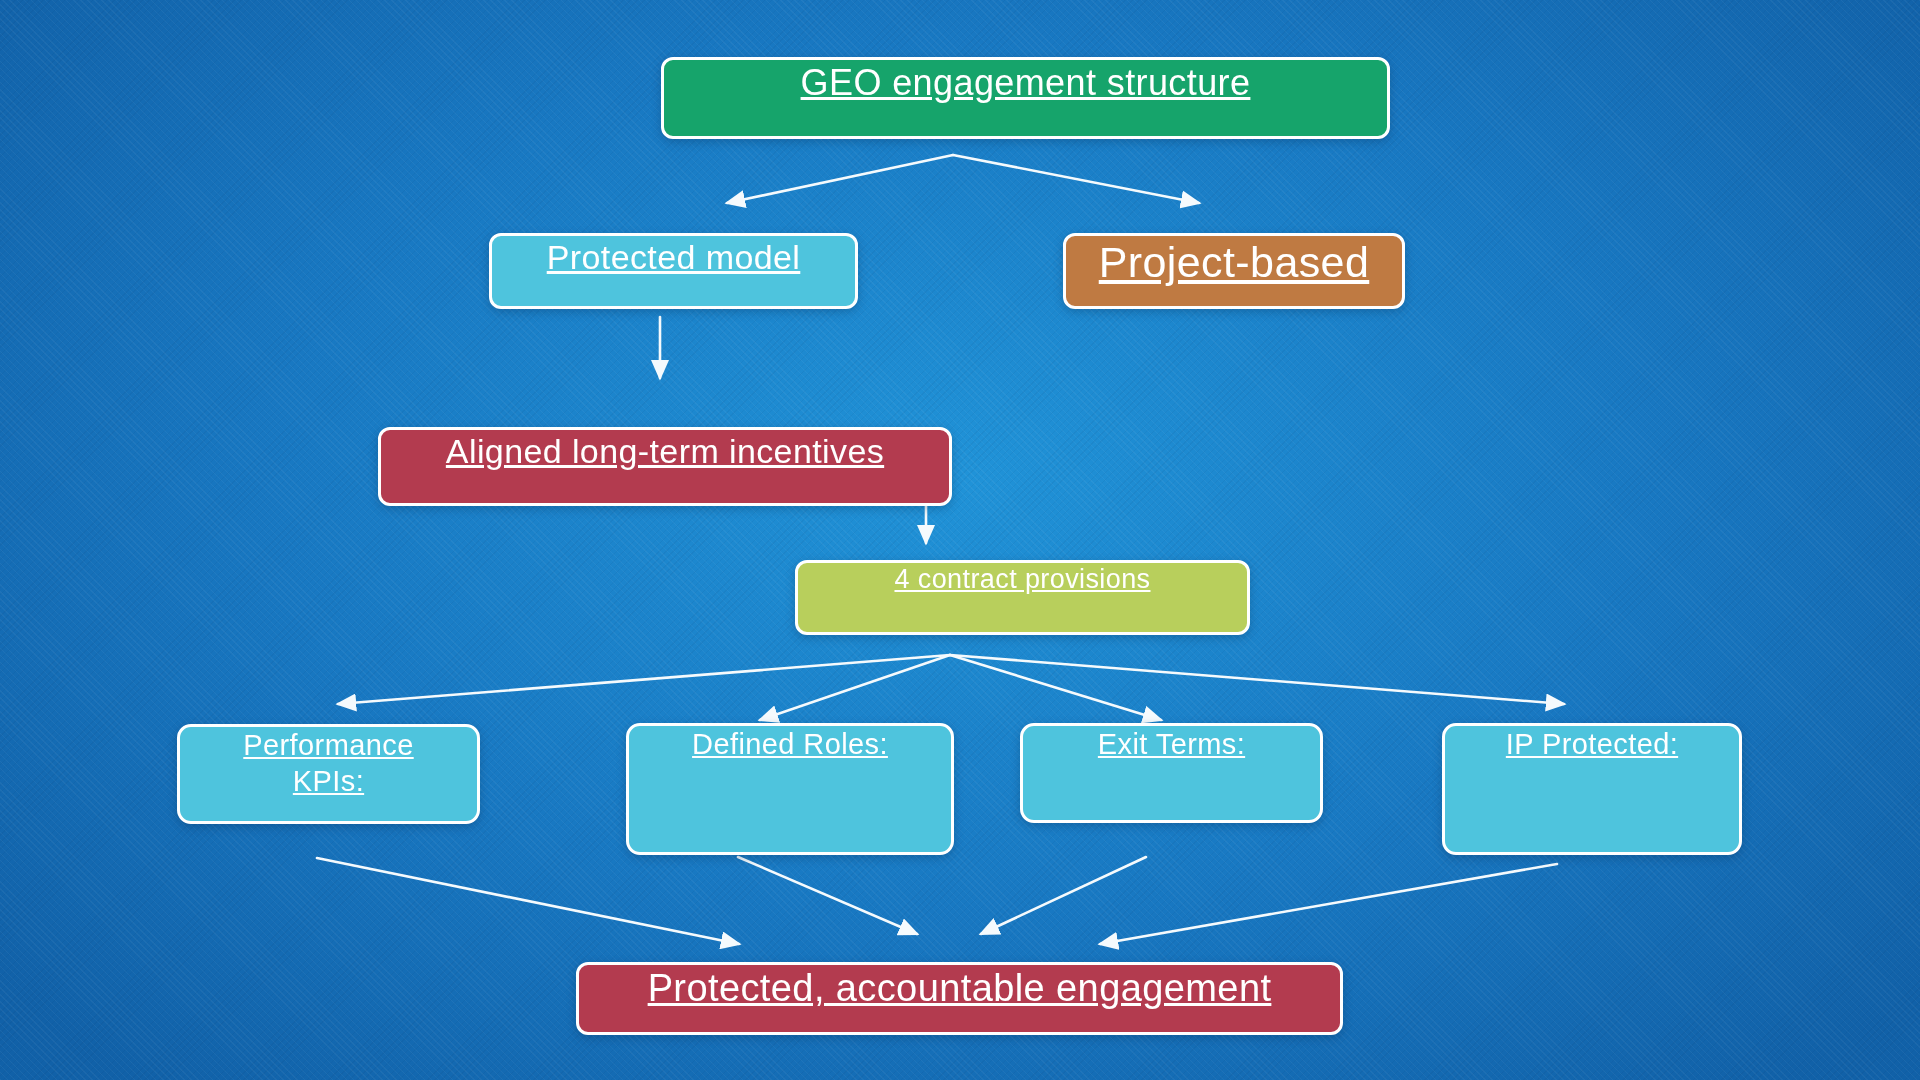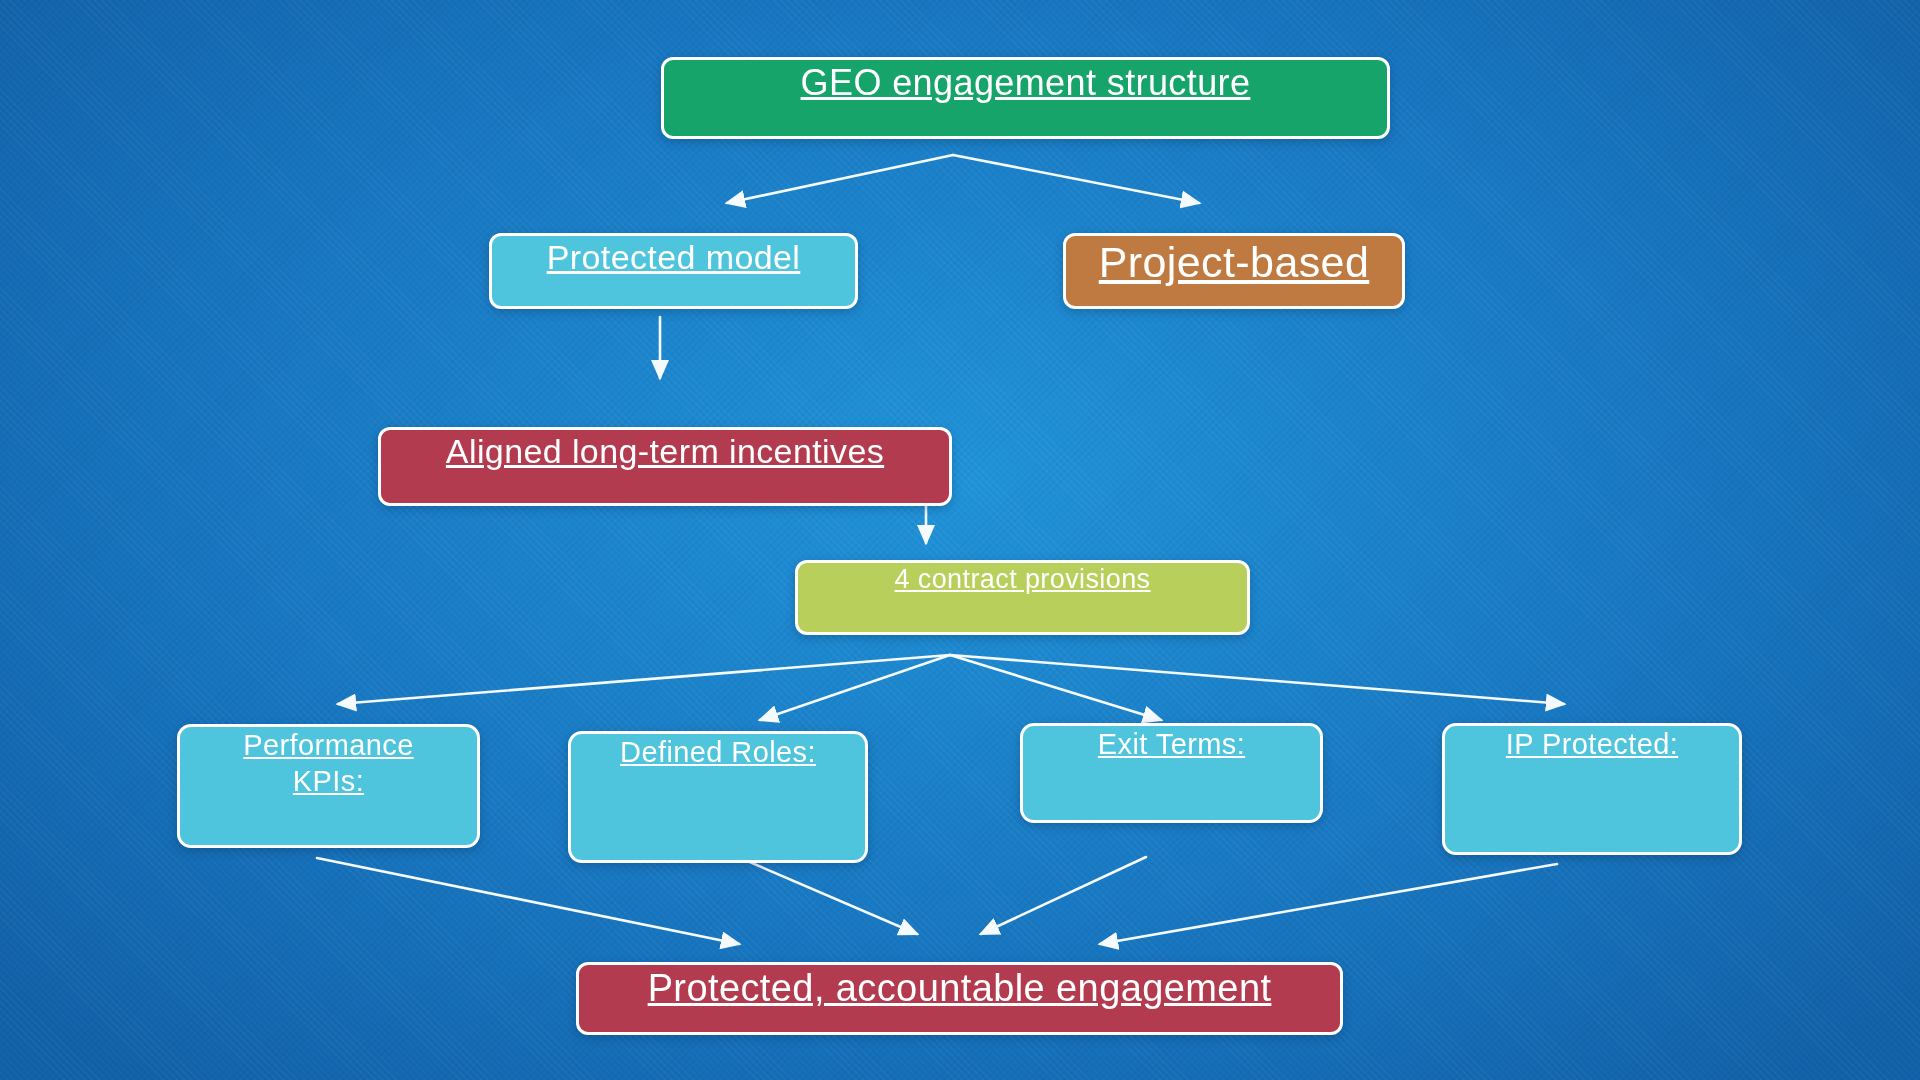--- a/index.html
+++ b/index.html
@@ -61,22 +61,22 @@
   .node-geo        { left: 661px;  top: 57px;  width: 729px; height: 82px;  font-size: 36px; }
   .node-retainer   { left: 489px;  top: 233px; width: 369px; height: 76px;  font-size: 34px; }
   .node-project    { left: 1063px; top: 233px; width: 342px; height: 76px;  font-size: 43px; }
   .node-aligned    { left: 378px;  top: 400px; width: 574px; height: 79px;  font-size: 34px; margin-top: 27px; }
   .node-provisions { left: 795px;  top: 560px; width: 455px; height: 75px;  font-size: 27px; }
 
   .node-kpis, .node-roles, .node-exit, .node-ip {
     border-radius: 14px;
     font-size: 29px;
   }
-  .node-kpis  { left: 177px;  top: 724px; width: 303px; height: 124px; }
-  .node-roles { left: 568px;  top: 723px; width: 300px; height: 132px; margin-top: 8px; }
+  .node-kpis  { left: 177px;  top: 724px; width: 303px; height: 100px; }
+  .node-roles { left: 626px;  top: 723px; width: 328px; height: 132px; }
   .node-exit  { left: 1020px; top: 723px; width: 303px; height: 100px; }
   .node-ip    { left: 1442px; top: 723px; width: 300px; height: 132px; }
 
   .node-outcome { left: 576px; top: 962px; width: 767px; height: 73px; font-size: 38px; }
 </style>
 </head>
 <body>
 
 <div class="slide">
 

